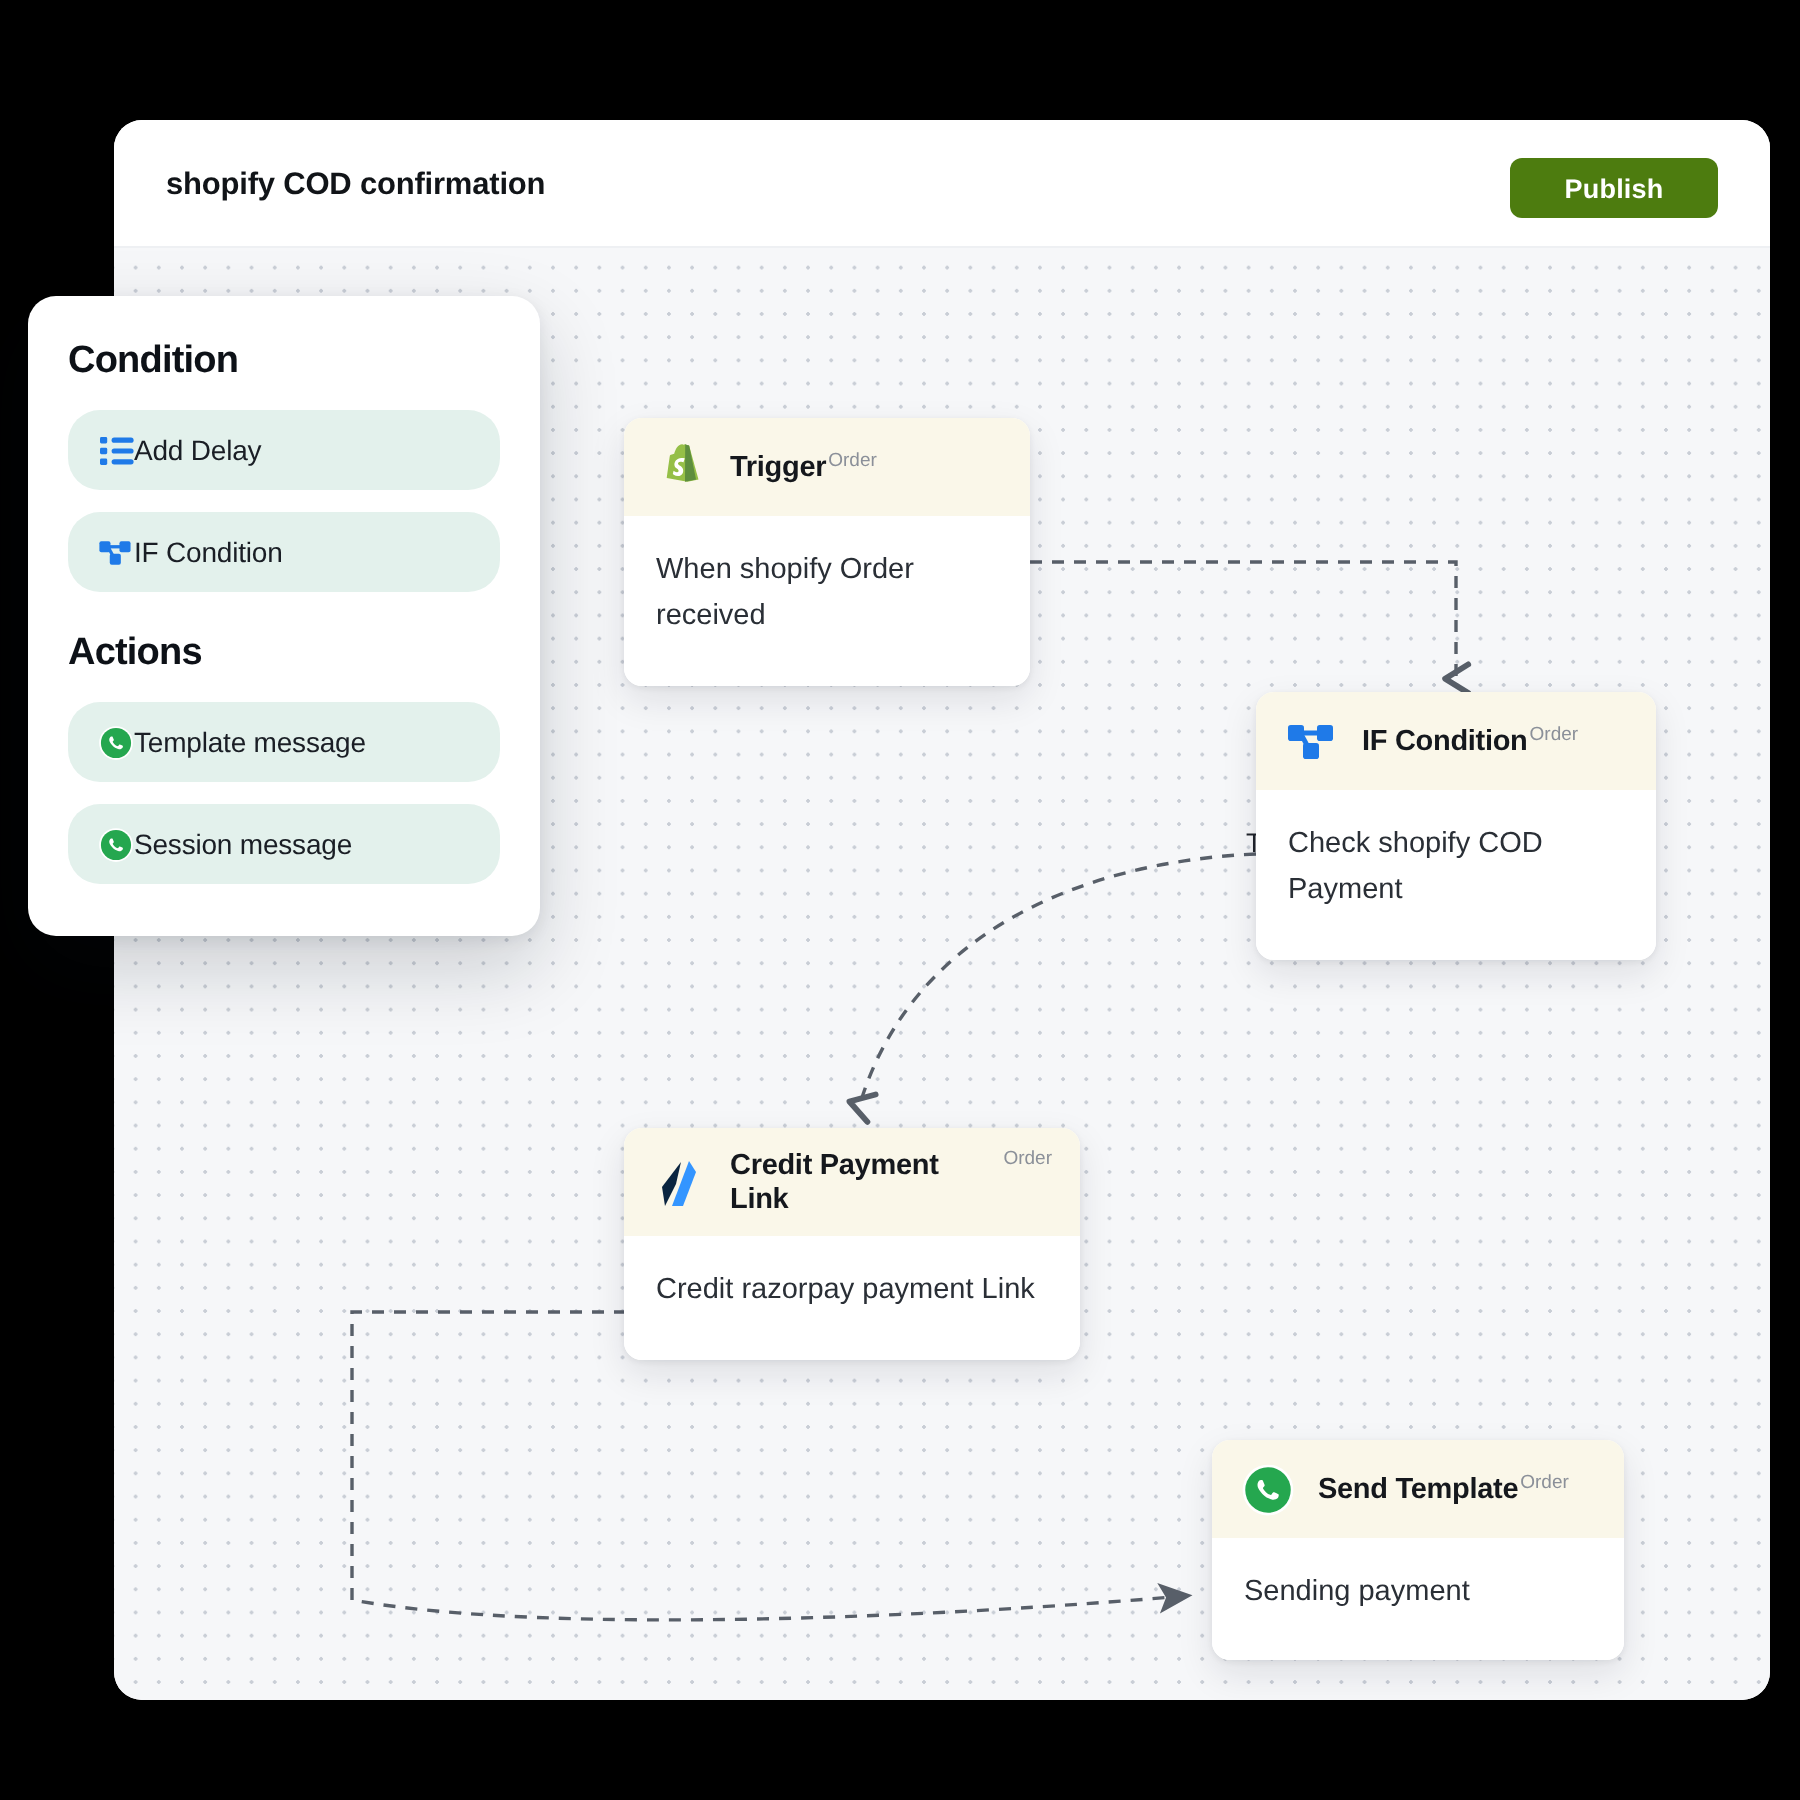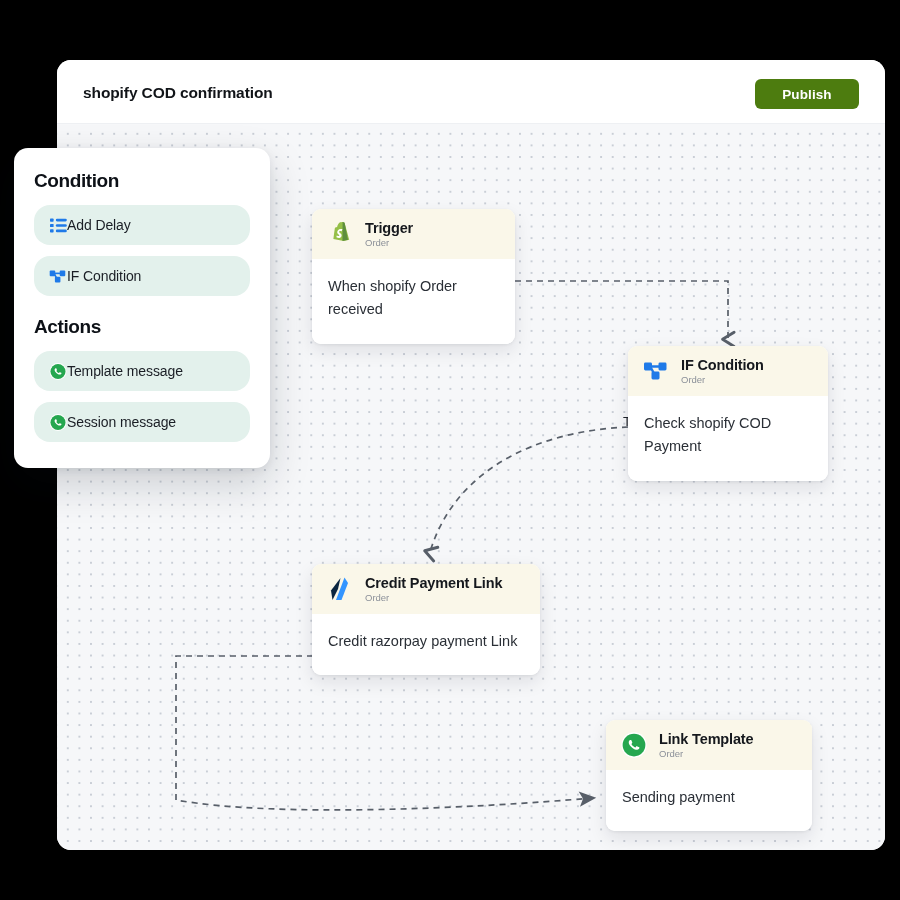--- a/index.html
+++ b/index.html
@@ -120,21 +120,21 @@
 
   .node-head .ico {
     width: 28px;
     height: 28px;
     flex: 0 0 28px;
     display: flex;
     align-items: center;
     justify-content: center;
   }
 
-  .node-titles { display: flex; flex-direction: column; gap: 1px; }
+  .node-titles { display: flex; flex-direction: row; gap: 1px; }
 
   .node-title {
     font-size: 14.5px;
     font-weight: bold;
     color: #15181d;
     letter-spacing: -0.15px;
     line-height: 1.15;
   }
 
   .node-sub {
@@ -293,21 +293,21 @@
         <div class="node-head">
           <span class="ico">
             <svg width="28" height="28" viewBox="0 0 32 32" aria-hidden="true">
               <circle cx="16" cy="16" r="14.5" fill="#ffffff"></circle>
               <circle cx="16" cy="16" r="13" fill="#25a74f"></circle>
               <path d="M21.6 18.3c-.3-.15-1.8-.88-2.07-.98-.28-.1-.48-.15-.68.15-.2.3-.78.98-.95 1.18-.18.2-.35.22-.65.08-.3-.15-1.27-.47-2.42-1.5-.9-.8-1.5-1.78-1.67-2.08-.18-.3-.02-.46.13-.6.13-.14.3-.35.45-.53.15-.18.2-.3.3-.5.1-.2.05-.38-.02-.53-.08-.15-.68-1.63-.93-2.23-.24-.58-.49-.5-.67-.51h-.58c-.2 0-.52.07-.8.38-.27.3-1.05 1.03-1.05 2.5s1.07 2.9 1.22 3.1c.15.2 2.1 3.2 5.1 4.5.71.3 1.27.49 1.7.63.71.23 1.36.2 1.87.12.57-.08 1.8-.73 2.05-1.44.25-.7.25-1.3.18-1.43-.07-.13-.27-.2-.57-.35z" fill="#ffffff"></path>
               <path d="M16 5.6c-5.74 0-10.4 4.66-10.4 10.4 0 1.83.48 3.62 1.4 5.2L5.6 26.4l5.36-1.38a10.35 10.35 0 0 0 5.04 1.3h.01c5.74 0 10.4-4.66 10.4-10.4S21.74 5.6 16 5.6z" fill="none"></path>
             </svg>
           </span>
           <span class="node-titles">
-            <span class="node-title">Link Template</span>
+            <span class="node-title">Send Template</span>
             <span class="node-sub">Order</span>
           </span>
         </div>
         <div class="node-body">Sending payment</div>
       </div>
 
     </div>
   </div>
 
   <div class="palette">

